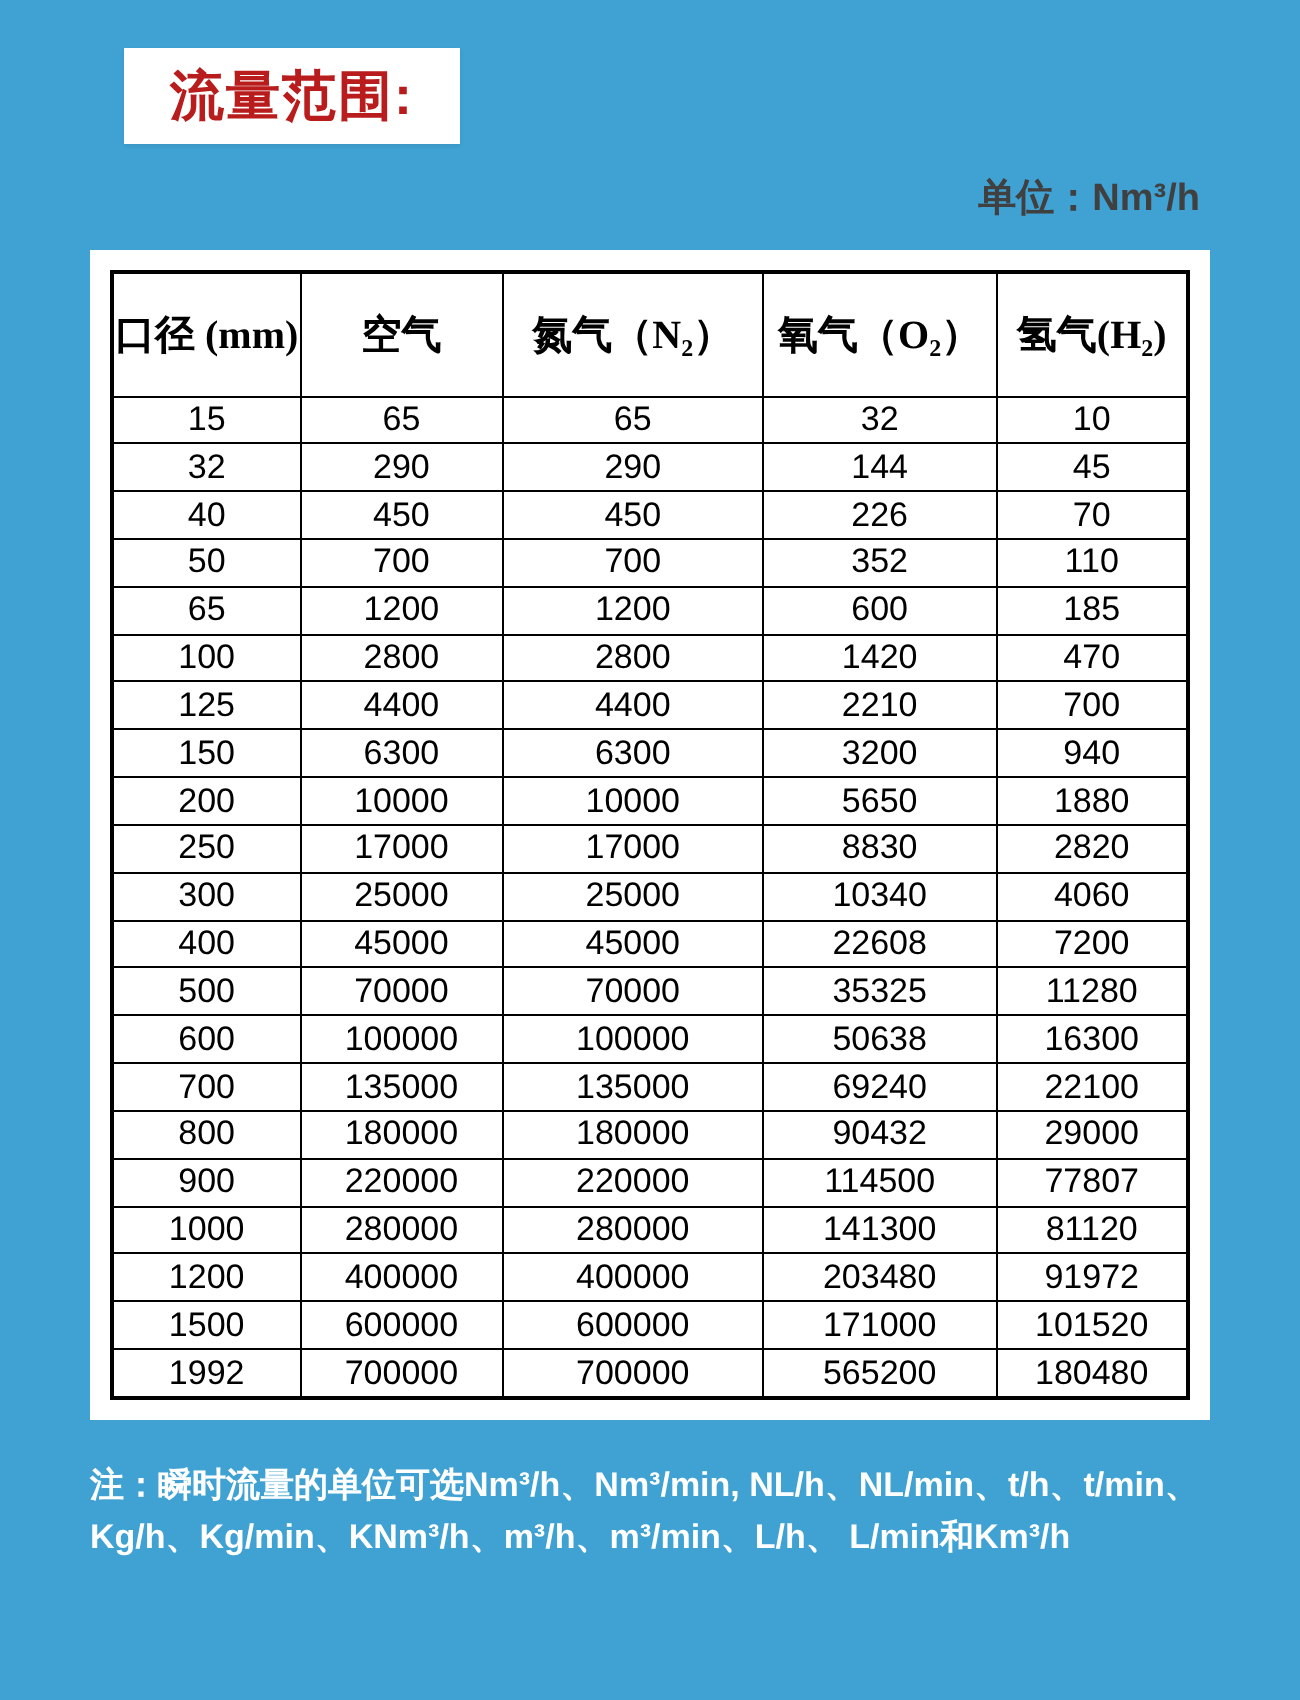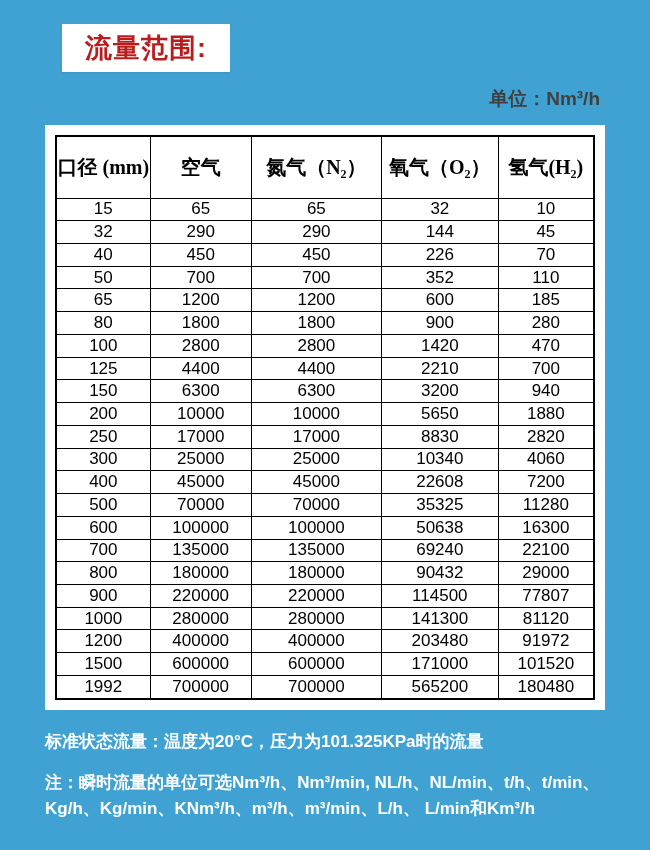--- a/index.html
+++ b/index.html
@@ -134,27 +134,20 @@
           <td>110</td>
         </tr>
         <tr>
           <td>65</td>
           <td>1200</td>
           <td>1200</td>
           <td>600</td>
           <td>185</td>
         </tr>
         <tr>
-          <td>80</td>
-          <td>1800</td>
-          <td>1800</td>
-          <td>900</td>
-          <td>280</td>
-        </tr>
-        <tr>
           <td>100</td>
           <td>2800</td>
           <td>2800</td>
           <td>1420</td>
           <td>470</td>
         </tr>
         <tr>
           <td>125</td>
           <td>4400</td>
           <td>4400</td>
@@ -257,15 +250,14 @@
           <td>700000</td>
           <td>700000</td>
           <td>565200</td>
           <td>180480</td>
         </tr>
       </tbody>
   </table>
 </div>
 
 <div class="notes">
-  <div class="note-line1">标准状态流量：温度为20°C，压力为101.325KPa时的流量</div>
   <div class="note-line2">注：瞬时流量的单位可选Nm³/h、Nm³/min, NL/h、NL/min、t/h、t/min、Kg/h、Kg/min、KNm³/h、m³/h、m³/min、L/h、 L/min和Km³/h</div>
 </div>
 
 </body></html>

